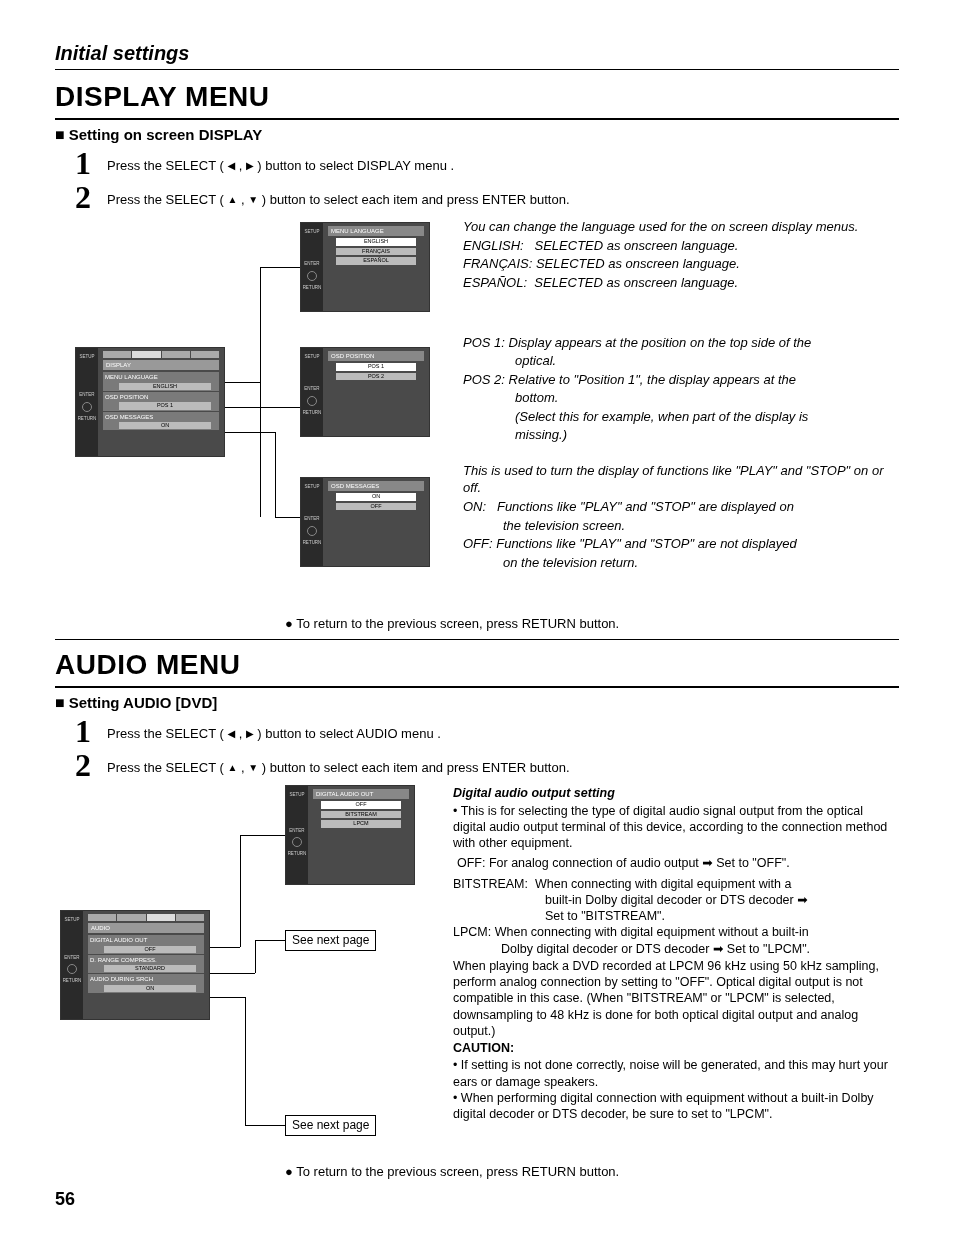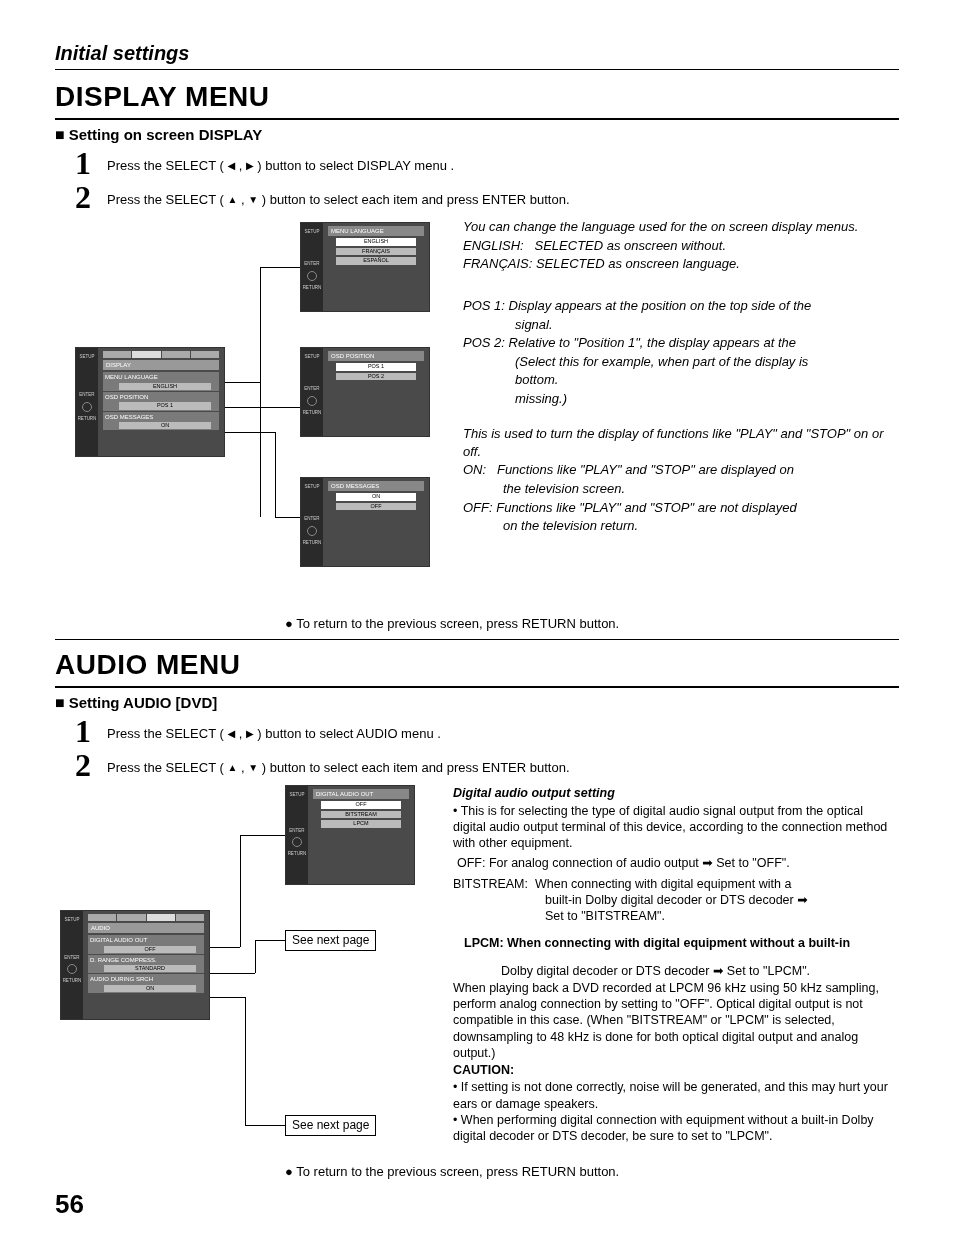--- a/index.html
+++ b/index.html
@@ -18,21 +18,21 @@
   .sub-title { font-size: 15px; font-weight: bold; margin: 4px 0 2px 0; }
   .sub-title .sq { font-size: 16px; margin-right: 4px; }
   .step { display: flex; align-items: flex-start; margin: 2px 0 2px 20px; }
   .step-num { font-size: 32px; font-weight: bold; line-height: 1; margin-right: 10px; font-family: "Times New Roman", serif; min-width: 22px; }
   .step-text { padding-top: 10px; }
   .tri { display:inline-block; font-size:10px; vertical-align:1px; }
   .content-row { display:flex; margin-top:4px; }
   .diagram-col { flex: 0 0 400px; position:relative; }
   .text-col { flex: 1; padding-left: 8px; font-size: 13px; }
   .return-line { margin: 8px 0 6px 230px; font-size:13px; }
-  .page-num { font-size: 26px; font-weight: bold; margin-top: 0; }
+  .page-num { font-size: 18px; font-weight: bold; margin-top: 0; }
 
   
   .osd { position:absolute; background:#4a4a4a; color:#fff; font-size:7px; border:1px solid #333; }
   .osd .side { position:absolute; left:0; top:0; bottom:0; width:22px; background:#2a2a2a; font-size:5px; text-align:center; color:#ccc; padding-top:2px; }
   .osd .side .lbl { font-size:4.5px; margin-top:4px; }
   .osd .side .ret-ic { width:10px; height:10px; border:1px solid #888; border-radius:50%; margin:3px auto 0; position:relative; }
   .osd .main { margin-left:22px; padding:3px 5px 5px 5px; }
   .osd .hdr { background:#888; color:#fff; font-size:6px; padding:1px 3px; margin-bottom:2px; }
   .osd .hdr-tabs { display:flex; gap:1px; margin-bottom:2px; }
   .osd .hdr-tabs .tab { flex:1; height:7px; background:#aaa; }
@@ -168,29 +168,30 @@
     <div class="line hline" style="left:205px; top:50px; width:40px;"></div>
     <div class="line hline" style="left:170px; top:190px; width:75px;"></div>
     <div class="line hline" style="left:170px; top:215px; width:50px;"></div>
     <div class="line vline" style="left:220px; top:215px; height:85px;"></div>
     <div class="line hline" style="left:220px; top:300px; width:25px;"></div>
   </div>
 
   <div class="text-col">
     <div class="desc-block">
       <p>You can change the language used for the on screen display menus.</p>
-      <p style="white-space:pre">ENGLISH:   SELECTED as onscreen without.</p>
+      <p style="white-space:pre">ENGLISH:   SELECTED as onscreen language.</p>
       <p style="white-space:pre">FRANÇAIS: SELECTED as onscreen language.</p>
-    </div>
-    <div class="desc-block" style="margin-top:24px;">
+      <p style="white-space:pre">ESPAÑOL:  SELECTED as onscreen language.</p>
+    </div>
+    <div class="desc-block" style="margin-top:42px;">
       <p>POS 1: Display appears at the position on the top side of the</p>
-      <p class="indent">signal.</p>
+      <p class="indent">optical.</p>
       <p>POS 2: Relative to "Position 1", the display appears at the</p>
+      <p class="indent">bottom.</p>
       <p class="indent">(Select this for example, when part of the display is</p>
-      <p class="indent">bottom.</p>
       <p class="indent">missing.)</p>
     </div>
     <div class="desc-block" style="margin-top:18px;">
       <p>This is used to turn the display of functions like "PLAY" and "STOP" on or off.</p>
       <p style="white-space:pre">ON:   Functions like "PLAY" and "STOP" are displayed on</p>
       <p style="padding-left:40px;">the television screen.</p>
       <p style="white-space:pre">OFF: Functions like "PLAY" and "STOP" are not displayed</p>
       <p style="padding-left:40px;">on the television return.</p>
     </div>
   </div>
@@ -287,21 +288,21 @@
     <div class="line vline" style="left:200px; top:155px; height:33px;"></div>
   </div>
 
   <div class="text-col small">
     <p class="bold" style="margin:0 0 1px 0;font-style:italic;">Digital audio output setting</p>
     <p class="bullet" style="margin:0 0 1px 0;">• <span>This is for selecting the type of digital audio signal output from the optical digital audio output terminal of this device, according to the connection method with other equipment.</span></p>
     <p style="margin:4px;">OFF: For analog connection of audio output ➡ Set to "OFF".</p>
     <p style="margin:0; white-space:pre;">BITSTREAM:  When connecting with digital equipment with a</p>
     <p style="margin:0; padding-left:92px;">built-in Dolby digital decoder or DTS decoder ➡</p>
     <p style="margin:0; padding-left:92px;">Set to "BITSTREAM".</p>
-    <p style="margin:11px;font-weight:bold;">LPCM: When connecting with digital equipment without a built-in</p>
+    <p style="margin:0;">LPCM: When connecting with digital equipment without a built-in</p>
     <p style="margin:0; padding-left:48px;">Dolby digital decoder or DTS decoder ➡ Set to "LPCM".</p>
     <p style="margin:1px 0;">When playing back a DVD recorded at LPCM 96 kHz using 50 kHz sampling, perform analog connection by setting to "OFF". Optical digital output is not compatible in this case. (When "BITSTREAM" or "LPCM" is selected, downsampling to 48 kHz is done for both optical digital output and analog output.)</p>
     <p class="bold" style="margin:1px 0;">CAUTION:</p>
     <p class="bullet" style="margin:0;">• <span>If setting is not done correctly, noise will be generated, and this may hurt your ears or damage speakers.</span></p>
     <p class="bullet" style="margin:0;">• <span>When performing digital connection with equipment without a built-in Dolby digital decoder or DTS decoder, be sure to set to "LPCM".</span></p>
   </div>
 </div>
 
 <div class="return-line">● <span>To return to the previous screen, press RETURN button.</span></div>
 

